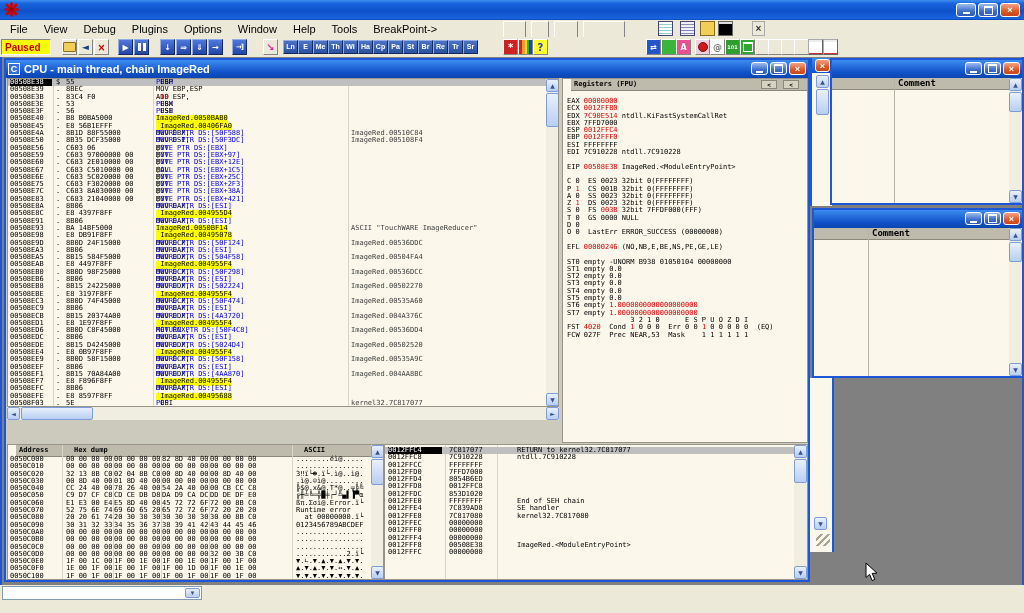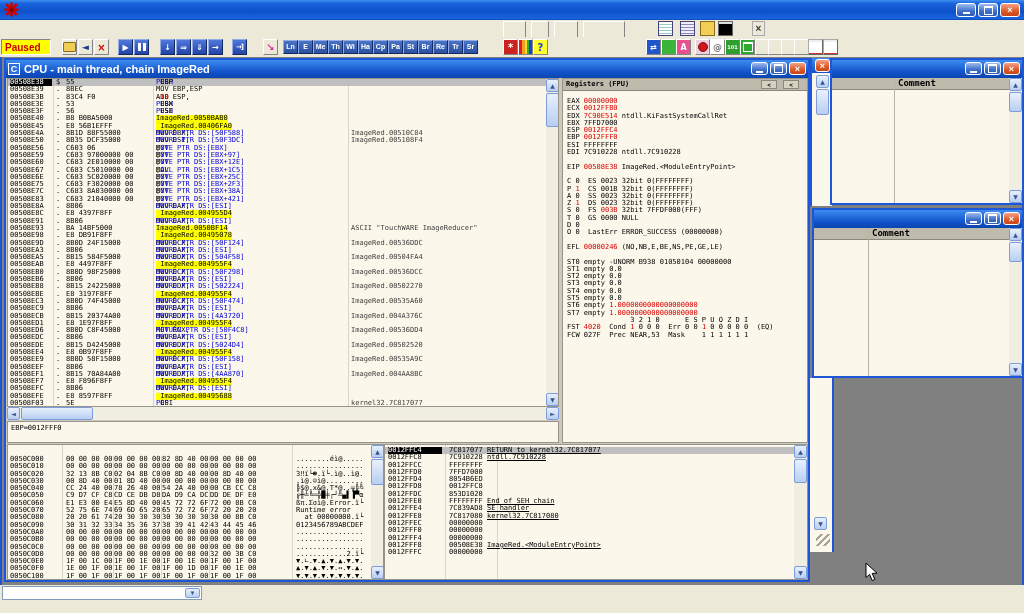--- a/index.html
+++ b/index.html
@@ -68,38 +68,38 @@
   .childwin{position:absolute;border:2px solid #1E56D8;background:#CCC9BD;box-sizing:border-box;}
   .ctitle{position:relative;height:18px;background:linear-gradient(180deg,#3C8CF0,#1050C8 70%,#0B46B0);
     color:#FFF;font:bold 11px "Liberation Sans",sans-serif;display:flex;align-items:center;padding-left:2px;}
   .ctitle .cico{width:12px;height:12px;background:#2F6FE0;border:1px solid #FFF;color:#FFF;
     font:bold 9px "Liberation Sans",sans-serif;text-align:center;line-height:11px;margin-right:4px;box-sizing:border-box;}
   .cbtns{position:absolute;right:2px;top:2px;display:flex;gap:2px;}
   .cbtns .xpb{width:17px;height:13px;}
   
   .pane{position:absolute;background:#FBF7EA;border:1px solid #98948A;box-sizing:border-box;overflow:hidden;
     font-family:"DejaVu Sans Mono","DejaVu Sans",monospace;font-size:7px;color:#000;}
-  .phead{position:absolute;left:0;top:0;right:0;height:11px;background:#BEBBAD;border-bottom:1px solid #8A8878;
+  .phead{position:absolute;left:8px;top:0;right:0;height:11px;background:#BEBBAD;border-bottom:1px solid #8A8878;
     font-weight:bold;line-height:10px;}
   .vln{position:absolute;top:0;bottom:0;width:1px;background:#DAD6C6;}
   .rows{position:relative;}
   .drow,.rline,.mrow,.krow{height:7.3px;line-height:7.4px;white-space:pre;position:relative;}
   .drow span,.mrow span,.krow span{position:absolute;white-space:pre;}
   .c-addr{left:2px;width:42px;}
   .c-flag{left:48px;}
   .c-hex{left:58px;}
   .c-code{left:148px;}
   .c-cm{left:343px;color:#3E3E3E;}
   .drow.sel{background:#BFBFBF;}
   .drow.sel .c-addr{background:#000;color:#FFF;}
   .s-b{color:#0000D8;} .s-r{color:#D80000;} .s-o{color:#7A7A00;}
   .s-y{background:#FFFF00;} .s-c{background:#00E8E8;}
   .rline{padding-left:4px;}
   .m-addr{left:2px;} .m-g0{left:58px;} .m-g1{left:106px;} .m-g2{left:154px;} .m-g3{left:202px;} .m-asc{left:288px;}
-  .k-addr{left:3px;width:54px;} .k-val{left:64px;} .k-cm{left:102px;text-decoration:underline;}
+  .k-addr{left:3px;width:54px;} .k-val{left:64px;} .k-cm{left:132px;}
   .krow.sel{background:#BFBFBF;}
   .krow.sel .k-addr{background:#000;color:#FFF;}
   
   .sb{position:absolute;background:#F0EEE0;box-sizing:border-box;}
   .sba,.sbt{position:absolute;width:13px;height:13px;box-sizing:border-box;border:1px solid #7E9CD9;border-radius:2px;
     background:linear-gradient(180deg,#E8F0FC,#B8CEF2);color:#39528C;font-size:6px;line-height:11px;text-align:center;
     font-family:"DejaVu Sans",sans-serif;}
   
   .infotext{position:absolute;left:3px;top:2px;}
   
@@ -140,20 +140,31 @@
           <i class="g-min"></i>
         </div>
       <div class="xpb">
           <i class="g-res"></i>
         </div>
       <div class="xpb close">×</div>
     </div>
   </div>
 
   <div class="menubar">
+    <div class="menu-items">
+        <div class="mitem">File</div>
+        <div class="mitem">View</div>
+        <div class="mitem">Debug</div>
+        <div class="mitem">Plugins</div>
+        <div class="mitem">Options</div>
+        <div class="mitem">Window</div>
+        <div class="mitem">Help</div>
+        <div class="mitem">Tools</div>
+        <div class="mitem">BreakPoint-&gt;</div>
+      </div>
     <div class="menu-extra">
         <div class="mxbtn">BP</div>
         <div class="mxbtn">P</div>
         <div class="mxbtn">VB</div>
         <div class="mxbtn">U-BPM</div>
       </div>
     <div class="mico k-doc"></div>
     <div class="mico k-doc2"></div>
     <div class="mico k-folder2"></div>
     <div class="mico k-console"></div>
@@ -297,23 +308,20 @@
             <div class="sba" style="left:0;bottom:0;">▼</div>
           </div>
         </div>
 
         <div class="sb" style="left:1px;top:329px;width:552px;height:13px;">
           <div class="sba" style="left:0;top:0;">◄</div>
           <div class="sbt" style="left:14px;top:0;width:72px;height:13px;"></div>
           <div class="sba" style="right:0;top:0;">►</div>
         </div>
 
-        <div class="pane" style="left:1px;top:343px;width:552px;height:22px;">
-          <span class="infotext">EBP=0012FFF0</span>
-        </div>
 
         <div class="pane" style="left:556px;top:0;width:246px;height:365px;">
           <div class="phead">
             <span style="padding-left:3px;">Registers (FPU)</span>
             <div class="rhb" style="right:30px;">&lt;</div>
             <div class="rhb" style="right:8px;">&lt;</div>
           </div>
           <div class="rows" style="margin-top:19px;">
               <div class="rline"><span class="">EAX </span><span class=" s-r">00000000</span></div>
               <div class="rline"><span class="">ECX </span><span class=" s-r">0012FFB0</span></div>
@@ -345,20 +353,25 @@
               <div class="rline"><span class="">ST5 empty 0.0</span></div>
               <div class="rline"><span class="">ST6 empty </span><span class=" s-r">1.0000000000000000000</span></div>
               <div class="rline"><span class="">ST7 empty </span><span class=" s-r">1.0000000000000000000</span></div>
               <div class="rline"><span class="">               3 2 1 0      E S P U O Z D I</span></div>
               <div class="rline"><span class="">FST </span><span class=" s-r">4020</span><span class="">  Cond </span><span class=" s-r">1</span><span class=""> 0 0 0  Err 0 0 </span><span class=" s-r">1</span><span class=""> 0 0 0 0 0  (EQ)</span></div>
               <div class="rline"><span class="">FCW 027F  Prec NEAR,53  Mask    1 1 1 1 1 1</span></div>
             </div>
         </div>
 
         <div class="pane" style="left:1px;top:366px;width:377px;height:136px;">
+          <div class="phead">
+            <span style="position:absolute;left:3px;">Address</span>
+            <span style="position:absolute;left:58px;">Hex dump</span>
+            <span style="position:absolute;left:288px;">ASCII</span>
+          </div>
           <div class="vln" style="left:54px;top:0;"></div>
             <div class="vln" style="left:105px;top:11px;"></div>
           <div class="vln" style="left:153px;top:11px;"></div>
             <div class="vln" style="left:201px;top:11px;"></div>
           <div class="vln" style="left:284px;top:0;"></div>
           <div class="rows" style="margin-top:11px;">
               <div class="mrow"><span class="m-addr">0050C000</span><span class="m-g0">00 00 00 00</span><span class="m-g1">00 00 00 00</span><span class="m-g2">82 8D 40 00</span><span class="m-g3">00 00 00 00</span><span class="m-asc">........éì@.....</span></div>
               <div class="mrow"><span class="m-addr">0050C010</span><span class="m-g0">00 00 00 00</span><span class="m-g1">00 00 00 00</span><span class="m-g2">00 00 00 00</span><span class="m-g3">00 00 00 00</span><span class="m-asc">................</span></div>
               <div class="mrow"><span class="m-addr">0050C020</span><span class="m-g0">32 13 8B C0</span><span class="m-g1">02 04 8B C0</span><span class="m-g2">00 8D 40 00</span><span class="m-g3">00 8D 40 00</span><span class="m-asc">3‼ï└☻.ï└.ì@..ì@.</span></div>
               <div class="mrow"><span class="m-addr">0050C030</span><span class="m-g0">00 8D 40 00</span><span class="m-g1">01 8D 40 00</span><span class="m-g2">00 00 00 00</span><span class="m-g3">00 00 00 00</span><span class="m-asc">.ì@.☺ì@.........</span></div>

